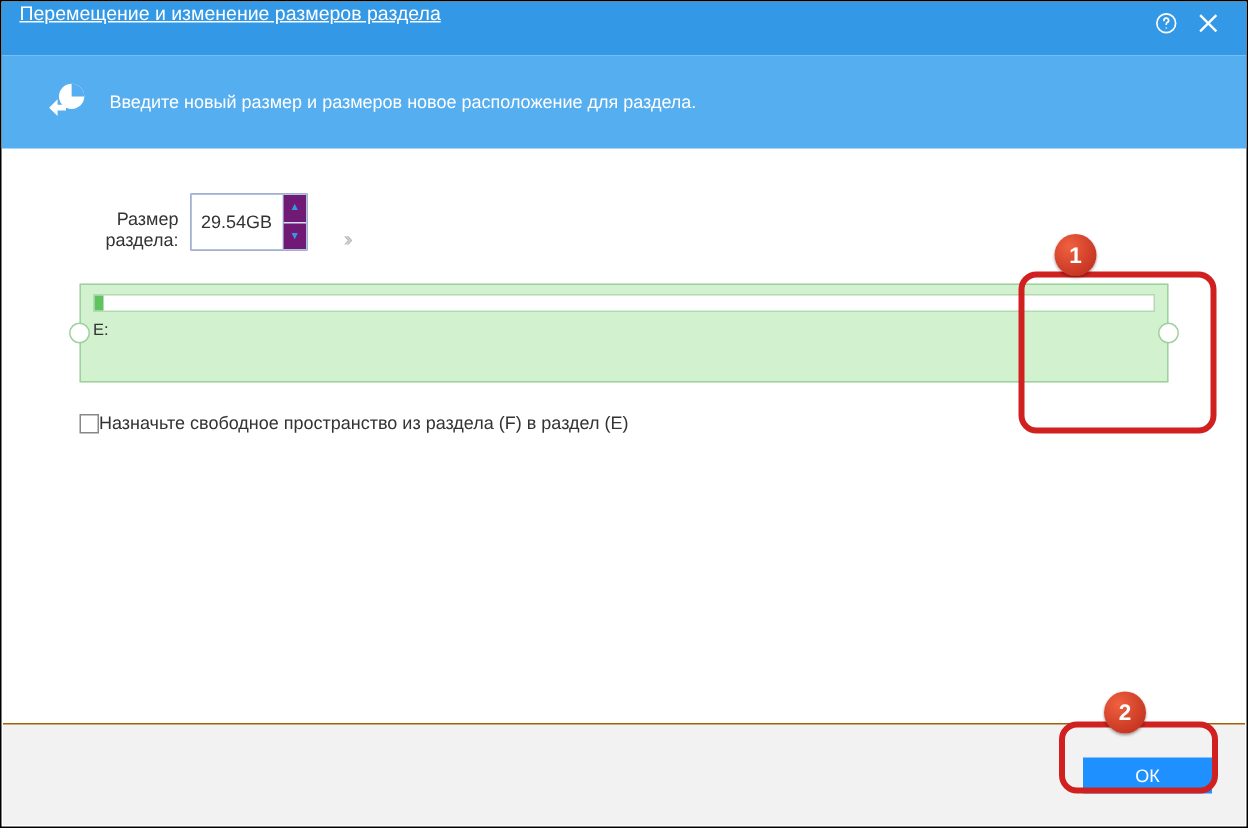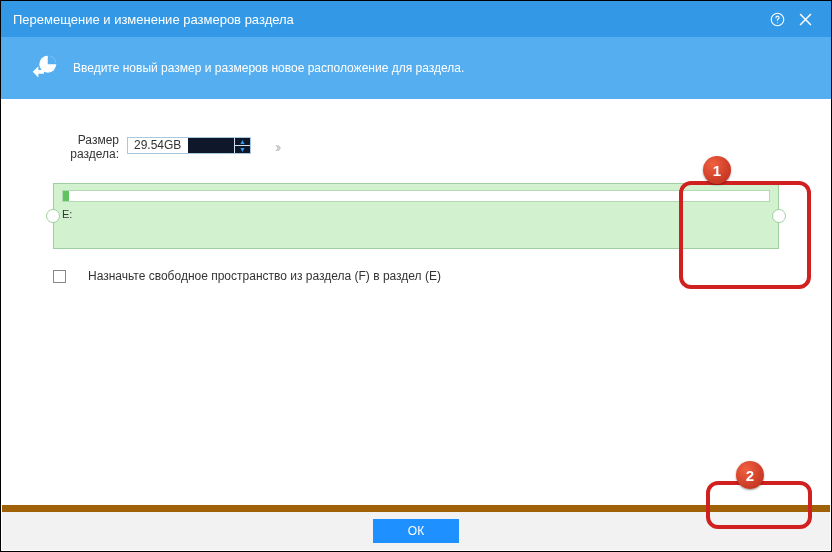--- a/index.html
+++ b/index.html
@@ -11,23 +11,23 @@
     height: 552px;
     overflow: hidden;
     border: 1px solid #000;
     position: relative;
   }
   .titlebar {
     background: #3399e6;
     color: #fff;
     height: 36px;
     display: flex;
-    align-items: center;
     padding: 0 12px;
     font-size: 13px;
+    text-decoration: underline;
   }
   .titlebar .title { flex: 1; }
   .titlebar .help-icon, .titlebar .close-icon {
     width: 28px; height: 28px;
     display: flex; align-items: center; justify-content: center;
     cursor: pointer;
     font-size: 15px;
   }
   .banner {
     background: #55aef0;
@@ -39,38 +39,37 @@
     gap: 14px;
     font-size: 12px;
   }
   .banner-icon svg { display: block; }
   .content {
     padding: 30px 40px 0 40px;
     position: relative;
   }
   .size-row {
     display: flex;
-    align-items: center;
+    align-items: flex-end;
     gap: 8px;
     margin-left: 8px;
   }
   .size-label {
     width: 70px;
     text-align: right;
     color: #333;
     line-height: 14px;
     padding-top: 4px;
     font-size: 12px;
   }
   .spinner {
     display: flex;
     border: 1px solid #a8c8e0;
-    height: 17px;
-    background: #0f172a;
-    gap: 46px;
+    height: 38px;
+    background: #701a75;
   }
   .spinner input {
     border: none;
     width: 60px;
     padding: 0 6px;
     font-size: 12px;
     color: #333;
     outline: none;
   }
   .spinbtns {
@@ -133,40 +132,40 @@
     transform: translateY(-50%);
     cursor: ew-resize;
   }
   .handle.left { left: 5px; }
   .handle.right { right: 5px; }
   .checkbox-row {
     margin-top: 20px;
     margin-left: 12px;
     display: flex;
     align-items: center;
-    gap: 22px;
+    gap: 0;
     color: #333;
     font-size: 12px;
     text-align: right;
   }
   .checkbox {
     width: 13px; height: 13px;
     border: 1px solid #888;
     background: #fff;
     cursor: pointer;
   }
   .footer {
     position: absolute;
     left: 1px; right: 1px; bottom: 1px;
-    height: 45px;
+    height: 68px;
     background: #f2f2f2;
-    border-top: 7px solid #a16207;
-    display: flex;
-    align-items: center;
-    justify-content: center;
+    border-top: 1px solid #a16207;
+    display: flex;
+    align-items: center;
+    justify-content: flex-end;
     padding: 0 22px;
   }
   .ok-btn {
     background: #1e90ff;
     color: #fff;
     border: none;
     width: 86px;
     height: 24px;
     font-size: 12px;
     cursor: pointer;

